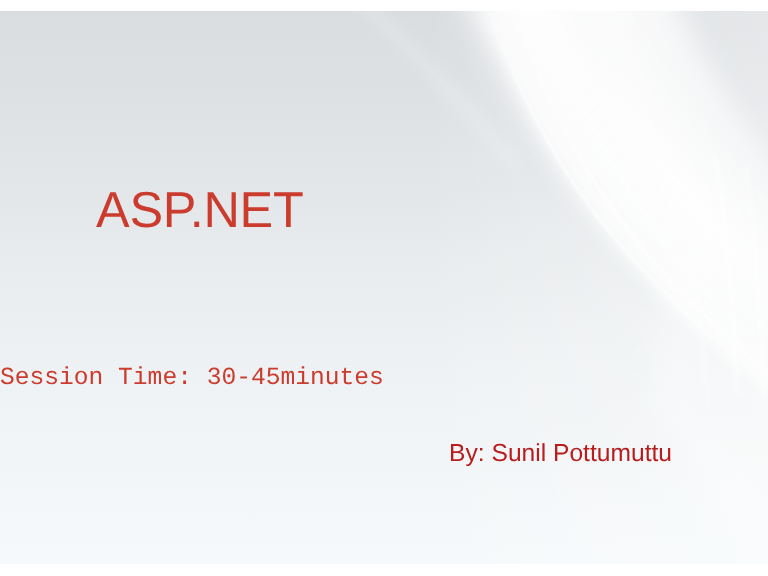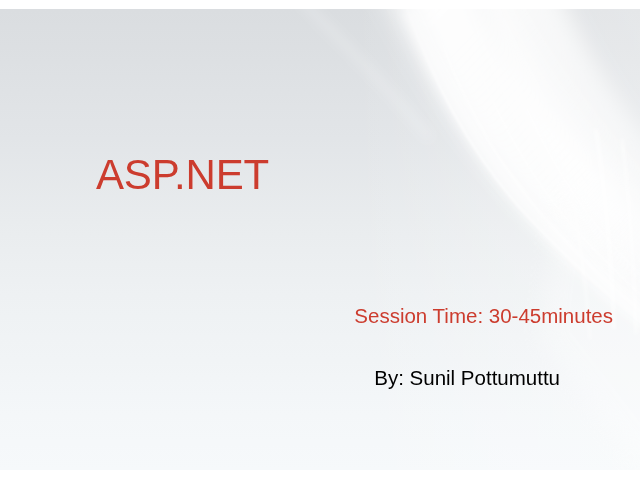--- a/index.html
+++ b/index.html
@@ -66,55 +66,54 @@
     pointer-events: none;
   }
   .swoosh-layer svg { display: block; }
 
   
   .title-block {
     position: absolute;
     left: 80px;
     top: 151px;
     width: 520px;
-    margin-left: 16px;
   }
   .title-line {
     color: #cc3c2e;
     font-size: 42px;
     line-height: 47px;
     font-weight: 400;
     letter-spacing: -0.2px;
     white-space: nowrap;
   }
 
   .subtitle-block {
     position: absolute;
     left: 0;
     right: 27px;
     top: 303px;
-    text-align: right;
+    font-family: Liberation Mono, monospace;
   }
   .subtitle-line {
     color: #cc3c2e;
     font-size: 20.5px;
     line-height: 26px;
     font-weight: 400;
     white-space: nowrap;
   }
 
   .author-block {
     position: absolute;
     left: 0;
     right: 80px;
     top: 365px;
     text-align: right;
   }
   .author-line {
-    color: #000000;
+    color: #b91c1c;
     font-size: 20.5px;
     line-height: 26px;
     font-weight: 400;
     white-space: nowrap;
   }
 </style>
 </head>
 <body>
 
 <div id="slide">

